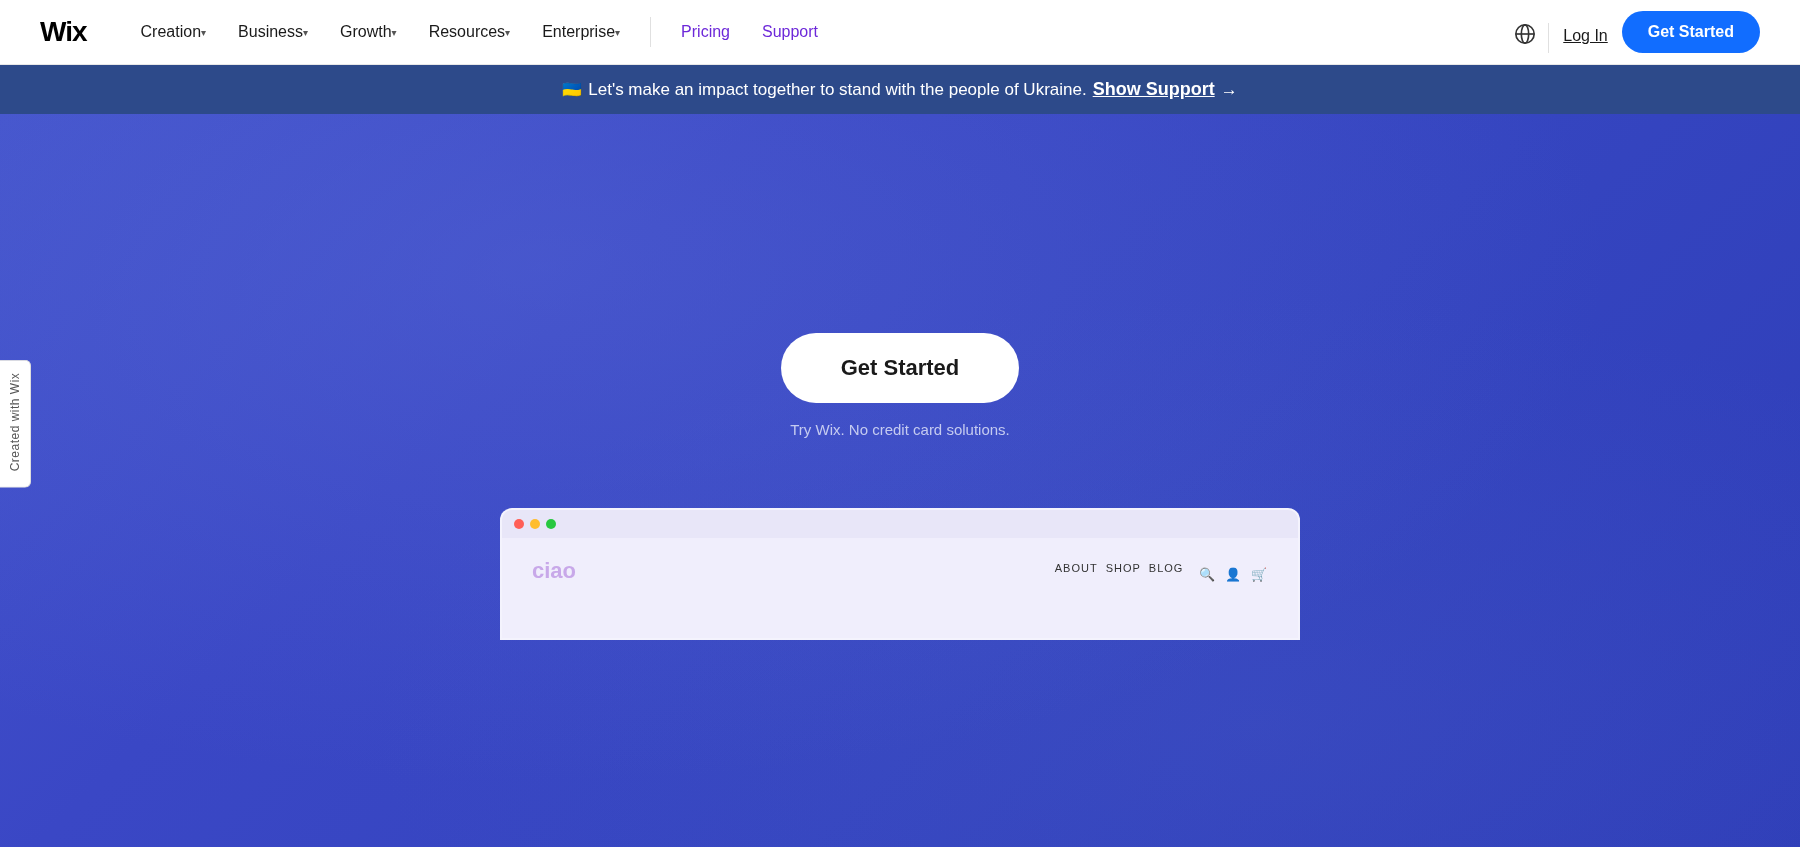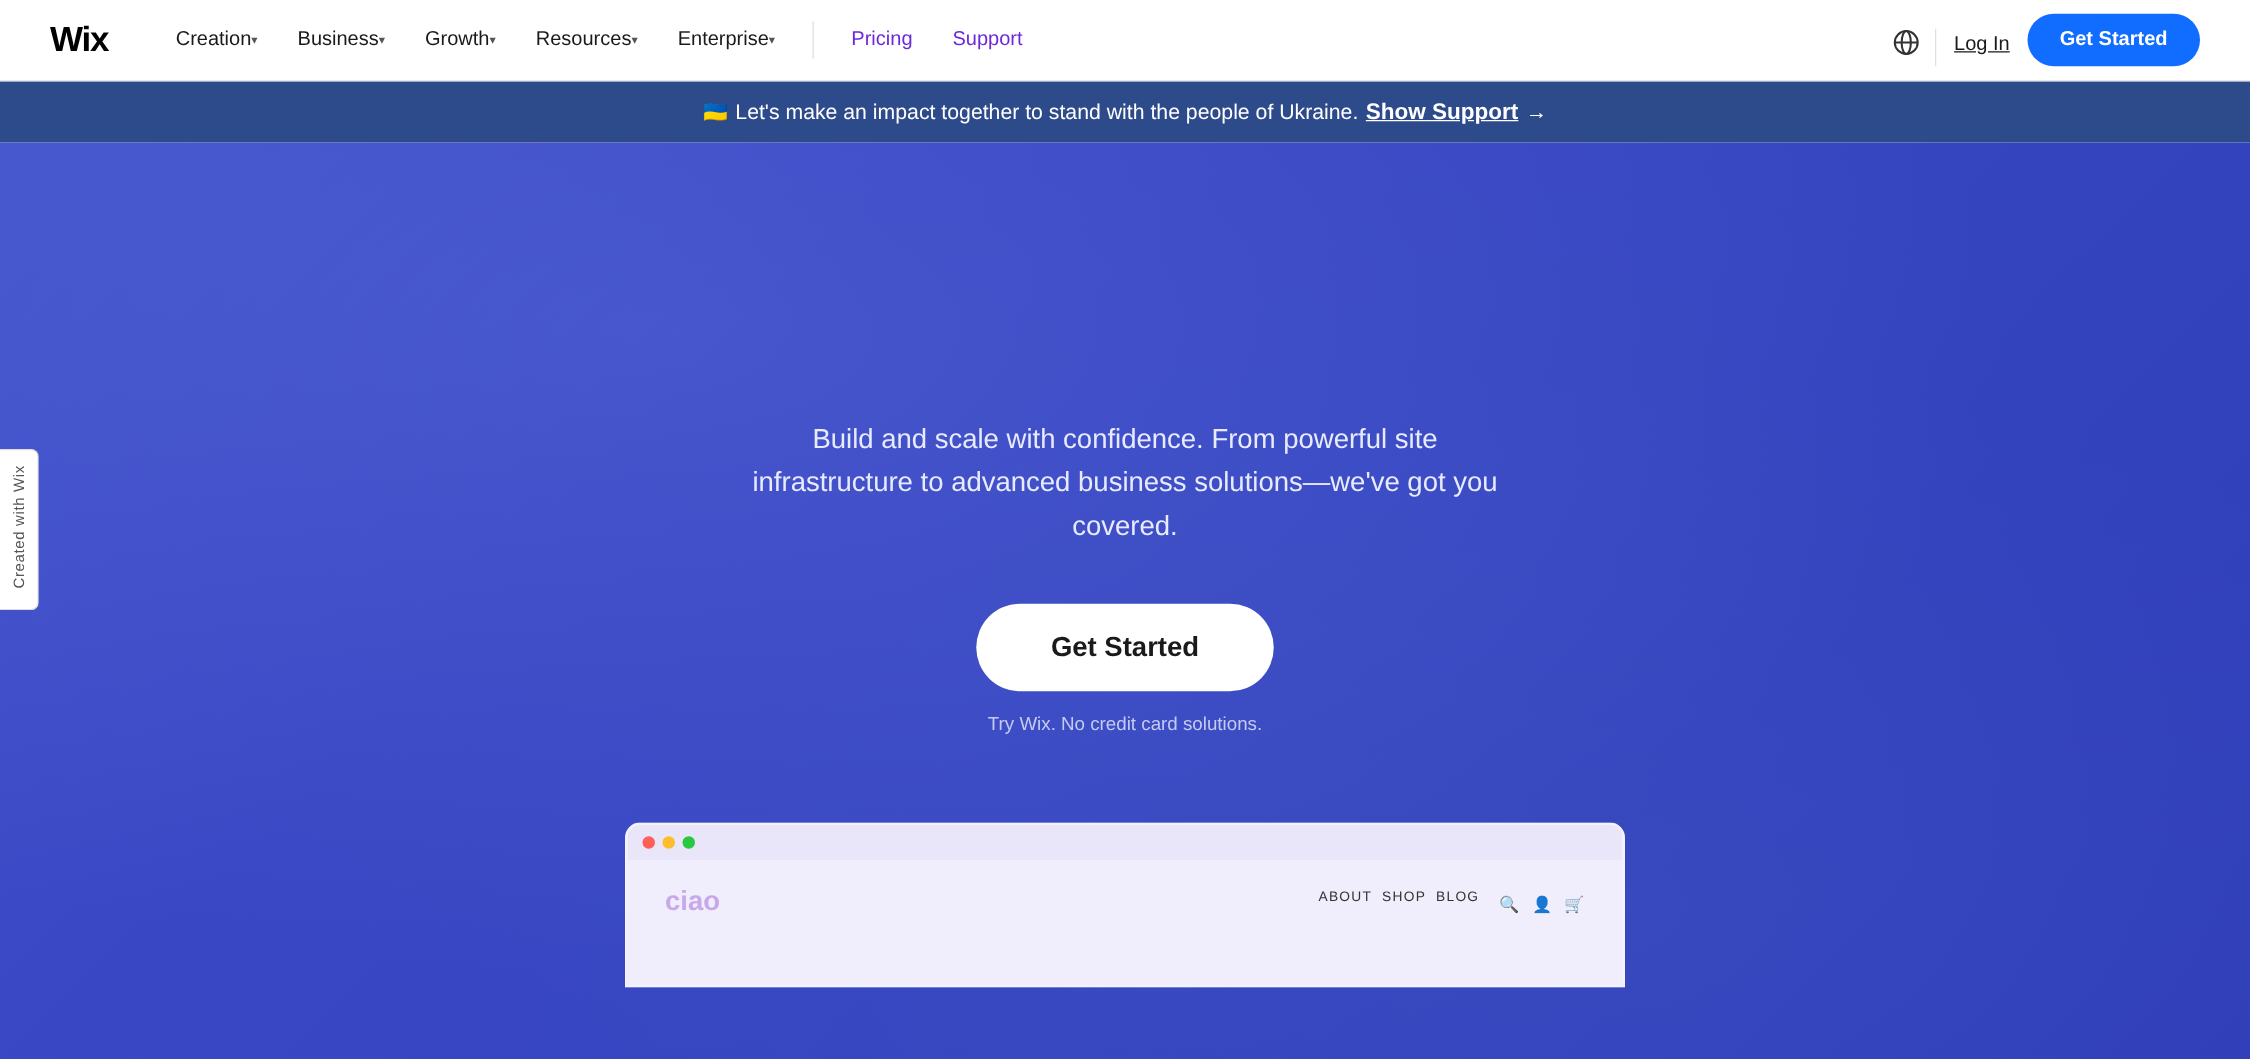--- a/index.html
+++ b/index.html
@@ -387,21 +387,20 @@
   <span class="banner-text">Let's make an impact together to stand with the people of Ukraine.</span>
   <span class="banner-link">Show Support</span>
   <span class="banner-arrow">→</span>
 </div>
 
 <section class="hero">
   <div class="hero-content">
     <h1 class="hero-title">
       <br>
     </h1>
-    <p class="hero-subtitle">Build and scale with confidence. From powerful site infrastructure to advanced business solutions—we've got you covered.</p>
     <button class="hero-cta-btn">Get Started</button>
     <p class="hero-cta-sub">Try Wix. No credit card solutions.</p>
   </div>
 
   <div class="browser-mockup-wrapper">
     <div class="browser-mockup">
       <div class="browser-bar">
         <div class="browser-dot browser-dot-red"></div>
         <div class="browser-dot browser-dot-yellow"></div>
         <div class="browser-dot browser-dot-green"></div>

